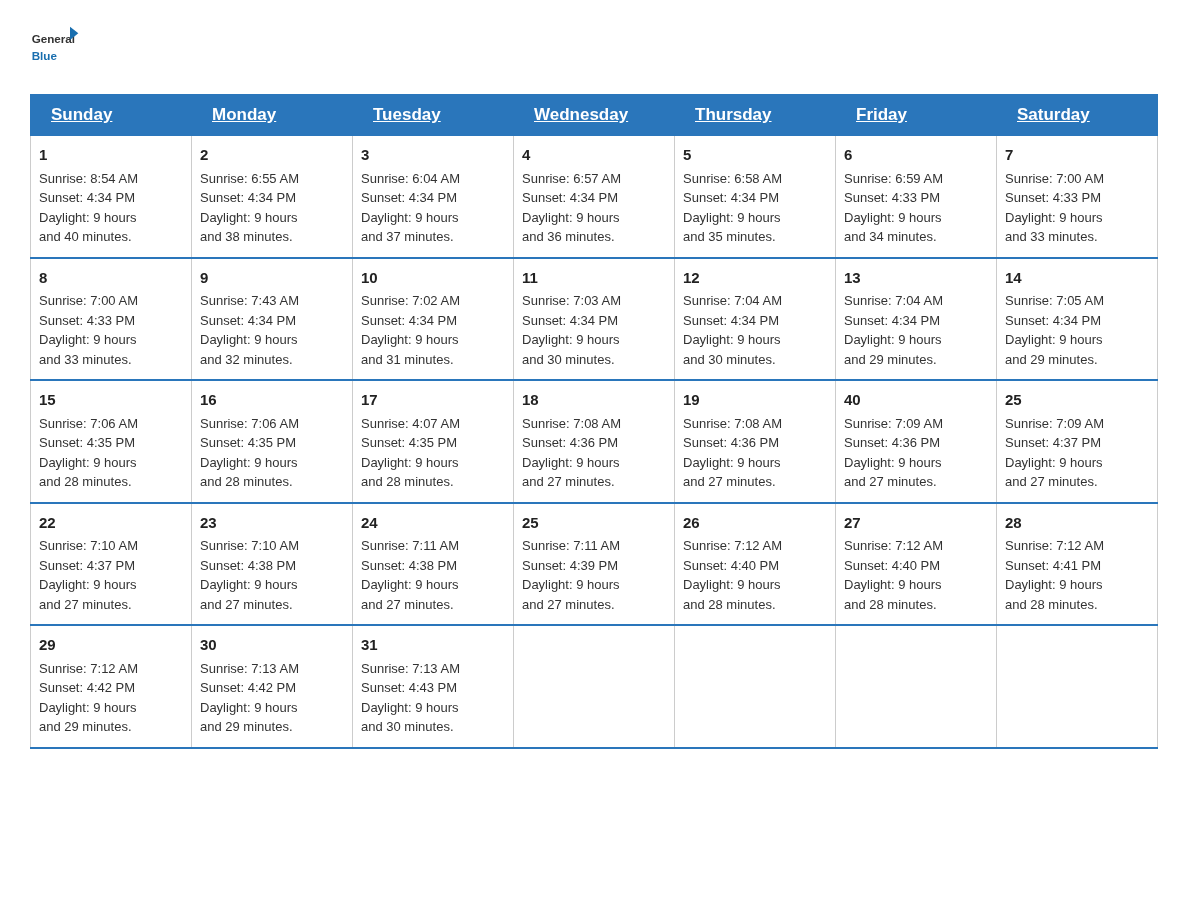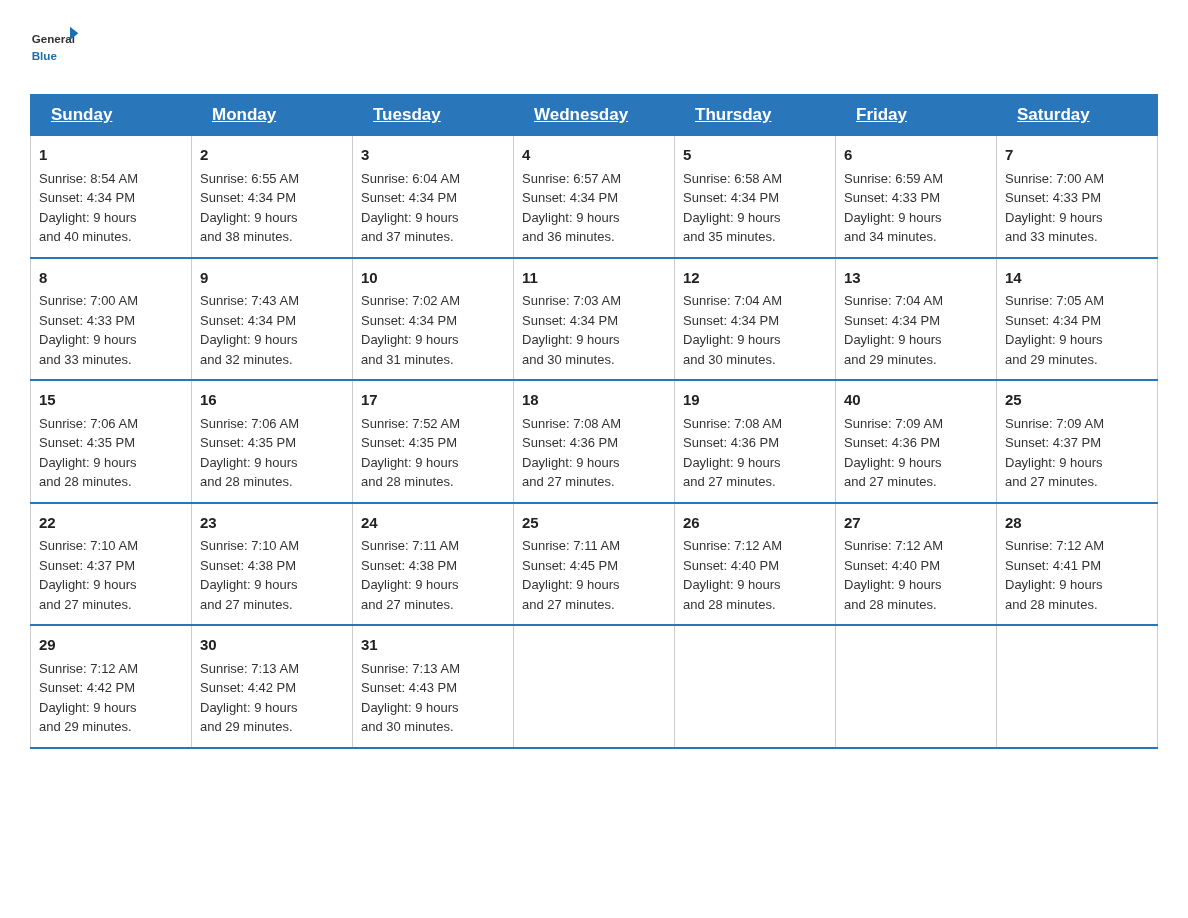--- a/index.html
+++ b/index.html
@@ -249,21 +249,21 @@
         </td>
         <td>
           <div class="day-num">16</div>
           <div class="day-info">Sunrise: 7:06 AM</div>
           <div class="day-info">Sunset: 4:35 PM</div>
           <div class="day-info">Daylight: 9 hours</div>
           <div class="day-info">and 28 minutes.</div>
         </td>
         <td>
           <div class="day-num">17</div>
-          <div class="day-info">Sunrise: 7:52 AM</div>
+          <div class="day-info">Sunrise: 4:07 AM</div>
           <div class="day-info">Sunset: 4:35 PM</div>
           <div class="day-info">Daylight: 9 hours</div>
           <div class="day-info">and 28 minutes.</div>
         </td>
         <td>
           <div class="day-num">18</div>
           <div class="day-info">Sunrise: 7:08 AM</div>
           <div class="day-info">Sunset: 4:36 PM</div>
           <div class="day-info">Daylight: 9 hours</div>
           <div class="day-info">and 27 minutes.</div>
@@ -308,21 +308,21 @@
         <td>
           <div class="day-num">24</div>
           <div class="day-info">Sunrise: 7:11 AM</div>
           <div class="day-info">Sunset: 4:38 PM</div>
           <div class="day-info">Daylight: 9 hours</div>
           <div class="day-info">and 27 minutes.</div>
         </td>
         <td>
           <div class="day-num">25</div>
           <div class="day-info">Sunrise: 7:11 AM</div>
-          <div class="day-info">Sunset: 4:45 PM</div>
+          <div class="day-info">Sunset: 4:39 PM</div>
           <div class="day-info">Daylight: 9 hours</div>
           <div class="day-info">and 27 minutes.</div>
         </td>
         <td>
           <div class="day-num">26</div>
           <div class="day-info">Sunrise: 7:12 AM</div>
           <div class="day-info">Sunset: 4:40 PM</div>
           <div class="day-info">Daylight: 9 hours</div>
           <div class="day-info">and 28 minutes.</div>
         </td>

